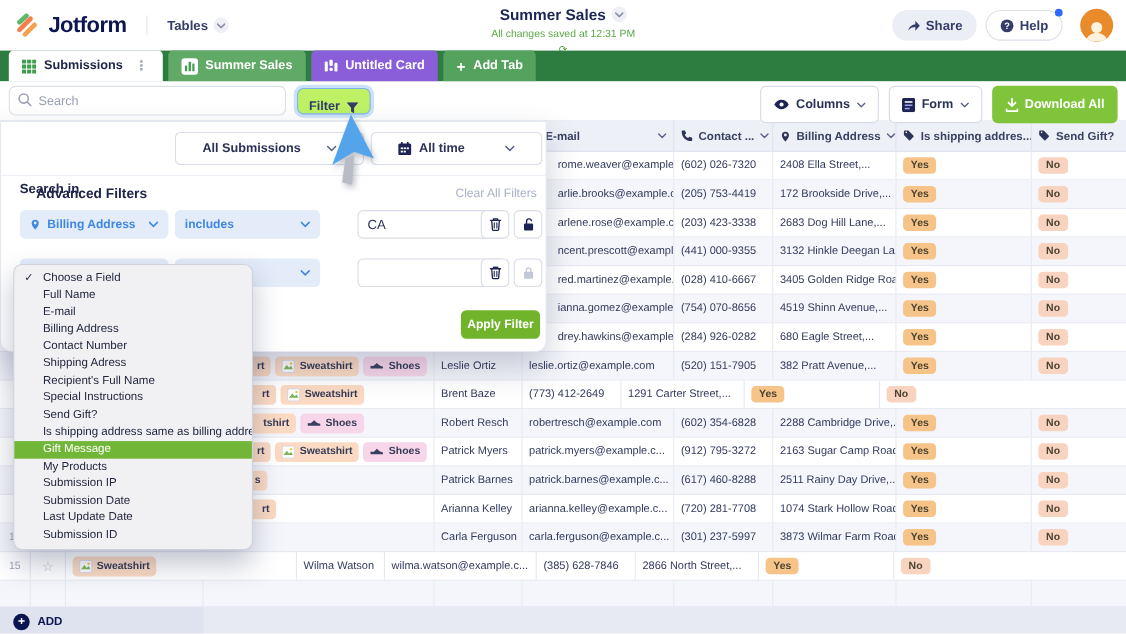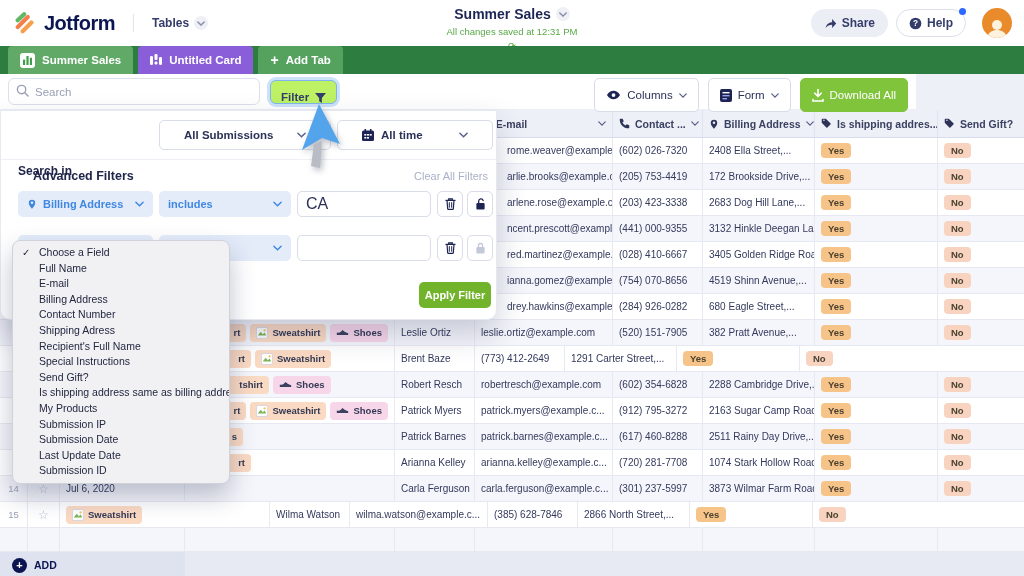--- a/index.html
+++ b/index.html
@@ -27,28 +27,28 @@
   .tabbar { position:absolute; top:46px; left:0; width:1024px; height:28px; background:#2d7c40; display:flex; align-items:stretch; gap:5px; padding-left:8px; z-index:20; }
   .tab { display:flex; align-items:center; gap:7px; padding:0 12px; font-size:11.5px; font-weight:700; border-radius:4px 4px 0 0; cursor:pointer; }
   .tab.active { background:#fff; color:#20254a; }
   .tab.green { background:#61a967; color:#fff; }
   .tab.purple { background:#8a5ed8; color:#fff; }
   .tab.add { background:#54a25e; color:#fff; }
   .tab .dots { color:#9aa3b8; font-size:12px; letter-spacing:1px; margin-left:4px; }
   .mini-sq { width:15px; height:15px; background:#fff; border-radius:3px; display:flex; align-items:center; justify-content:center; }
 
   
-  .toolbar { position:absolute; top:74px; left:0; width:916px; height:36px; background:#fff; display:flex; align-items:center; z-index:20; border-bottom:1px solid #eceef4; }
+  .toolbar { position:absolute; top:74px; left:0; width:1024px; height:36px; background:#fff; display:flex; align-items:center; z-index:20; border-bottom:1px solid #eceef4; }
   .search-box { position:relative; margin-left:8px; width:252px; }
   .search-box input { width:100%; height:27px; border:1px solid #dde0ea; border-radius:6px; padding:0 8px 0 26px; font-size:11.5px; color:#3a4161; outline:none; background:#fff; font-family:inherit; }
   .search-box input::placeholder { color:#9aa0b5; }
   .search-icon-wrap { position:absolute; left:8px; top:6px; }
   .filter-btn { margin-left:10px; display:flex; align-items:flex-end; gap:6px; height:24px; padding:0 10px; background:#bef264; border:1.5px solid #7fb4ef; border-radius:6px; box-shadow:0 0 0 3px rgba(96,165,240,.32); font-size:11.5px; font-weight:600; color:#343c6a; cursor:pointer; }
   .toolbar-right { position:absolute; right:8px; top:4px; display:flex; gap:9px; }
-  .tb-btn { display:flex; align-items:center; gap:6px; height:28px; padding:16px 11px; background:#fff; border:1px solid #d8dbe8; border-radius:5px; font-size:11.5px; font-weight:400; color:#2b3157; cursor:pointer; }
+  .tb-btn { display:flex; align-items:center; gap:6px; height:28px; padding:16px 11px; background:#fff; border:1px solid #d8dbe8; border-radius:5px; font-size:11.5px; font-weight:700; color:#2b3157; cursor:pointer; }
   .tb-btn.green { background:#80c43c; border-color:#80c43c; color:#fff; }
 
   
   .table { position:absolute; top:110px; left:0; width:1024px; z-index:1; }
   .thead { display:flex; height:28px; background:#eef0f8; border-bottom:1px solid #d9dcec; }
   .th { display:flex; align-items:center; gap:5px; padding:0 6px; font-size:10.5px; font-weight:700; color:#3b4160; border-right:1px solid #dfe2ef; overflow:hidden; white-space:nowrap; }
   .th .chev { margin-left:auto; }
   .row { display:flex; height:26px; background:#fff; border-bottom:1px solid #e7e9f2; }
   .row.alt { background:#f5f6fb; }
   .cell { display:flex; align-items:center; padding:0 6px; font-size:10px; color:#33395c; border-right:1px solid #e7e9f2; overflow:hidden; white-space:nowrap; }
@@ -79,21 +79,21 @@
   
   .filter-panel { position:absolute; top:110px; left:0; width:497px; height:210px; background:#fff; z-index:30; border-radius:0 0 10px 10px; box-shadow:0 14px 30px rgba(30,40,80,.22); border:1px solid #e7e9f2; }
   .fp-label { position:absolute; left:17px; top:17px; font-size:12px; font-weight:700; color:#20254a;margin-top:36px; }
   .fp-select { position:absolute; display:flex; align-items:center; gap:7px; height:30px; border:1px solid #d9dce9; border-radius:5px; background:#fff; padding:0 24px; font-size:11.5px; font-weight:600; color:#2b3157; cursor:pointer; }
   .fp-select .chev { margin-left:auto; }
   .fp-divider { position:absolute; top:48px; left:0; width:100%; height:1px; background:#eef0f6; }
   .adv-label { position:absolute; left:32px; top:58px; font-size:12.5px; font-weight:700; color:#20254a; }
   .clear-link { position:absolute; right:8px; top:59px; font-size:11px; color:#aab1c6; cursor:pointer; }
   .pill { position:absolute; display:flex; align-items:center; gap:6px; height:26px; background:#e4ecfa; border-radius:5px; padding:0 9px; font-size:11px; font-weight:600; color:#4087e2; cursor:pointer; }
   .pill .chev { margin-left:auto; }
-  .f-input { position:absolute; height:26px; border:1px solid #d9dce9; border-radius:5px; background:#fff; font-size:16px; color:#2b3157; padding:0 8px; outline:none; font-family:inherit; }
+  .f-input { position:absolute; height:26px; border:1px solid #d9dce9; border-radius:5px; background:#fff; font-size:12px; color:#2b3157; padding:0 8px; outline:none; font-family:inherit;margin-left:28px; }
   .sq-btn { position:absolute; width:26px; height:26px; border:1px solid #d9dce9; border-radius:5px; background:#fff; display:flex; align-items:center; justify-content:center; cursor:pointer; }
   .sq-btn.disabled { cursor:default; }
   .apply-btn { position:absolute; right:5px; top:171px; width:72px; height:26px; background:#71b42c; color:#fff; border:none; border-radius:5px; font-size:11px; font-weight:700; cursor:pointer; font-family:inherit; }
 
   
   .field-menu { position:absolute; top:240px; left:12px; width:218px; z-index:40; background:#f1f1f4; border:1px solid #d0d2da; border-radius:8px; box-shadow:0 12px 26px rgba(30,40,80,.28); padding:4px 0; }
   .mi { position:relative; height:15.6px; line-height:15.6px; padding-left:26px; font-size:10.5px; color:#23273f; white-space:nowrap; overflow:hidden; cursor:pointer; }
   .mi .check { position:absolute; left:9px; top:0; font-size:10px; }
   .mi.active { background:#72b637; color:#fff; }
 
@@ -573,20 +573,39 @@
       <div class="avatar">
         <svg width="22" height="20" viewBox="0 0 22 20">
             <circle cx="11" cy="7" r="5" fill="#fdf2dd"></circle>
             <path d="M1 20c1-6 6-8 10-8s9 2 10 8Z" fill="#fdf2dd"></path>
           </svg>
       </div>
     </div>
   </header>
 
   <nav class="tabbar">
+    <div class="tab active">
+      <span>
+        <svg width="13" height="13" viewBox="0 0 14 14">
+            <g fill="#3f9e4d">
+              <rect x="0" y="0" width="4" height="4"></rect>
+              <rect x="5" y="0" width="4" height="4"></rect>
+              <rect x="10" y="0" width="4" height="4"></rect>
+              <rect x="0" y="5" width="4" height="4"></rect>
+              <rect x="5" y="5" width="4" height="4"></rect>
+              <rect x="10" y="5" width="4" height="4"></rect>
+              <rect x="0" y="10" width="4" height="4"></rect>
+              <rect x="5" y="10" width="4" height="4"></rect>
+              <rect x="10" y="10" width="4" height="4"></rect>
+            </g>
+          </svg>
+      </span>
+      <span>Submissions</span>
+      <span class="dots">⋮</span>
+    </div>
     <div class="tab green">
       <span class="mini-sq">
         <svg width="9" height="9" viewBox="0 0 10 10">
             <g fill="#3f9e4d">
               <rect x="0" y="4" width="2.4" height="6"></rect>
               <rect x="3.8" y="0" width="2.4" height="10"></rect>
               <rect x="7.6" y="2" width="2.4" height="8"></rect>
             </g>
           </svg>
       </span>
@@ -762,20 +781,21 @@
       <div class="mi"><span class="check">✓</span><span>Choose a Field</span></div>
       <div class="mi"><span>Full Name</span></div>
       <div class="mi"><span>E-mail</span></div>
       <div class="mi"><span>Billing Address</span></div>
       <div class="mi"><span>Contact Number</span></div>
       <div class="mi"><span>Shipping Adress</span></div>
       <div class="mi"><span>Recipient's Full Name</span></div>
       <div class="mi"><span>Special Instructions</span></div>
       <div class="mi"><span>Send Gift?</span></div>
       <div class="mi"><span>Is shipping address same as billing address?</span></div>
+      <div class="mi active"><span>Gift Message</span></div>
       <div class="mi"><span>My Products</span></div>
       <div class="mi"><span>Submission IP</span></div>
       <div class="mi"><span>Submission Date</span></div>
       <div class="mi"><span>Last Update Date</span></div>
       <div class="mi"><span>Submission ID</span></div>
     </div>
 
   <div class="cursor">
     <svg width="58" height="72" viewBox="0 0 58 72">
       <path d="M22 44 L30 41 L28 68 L19 66 Z" fill="#b9bcc4"></path>

